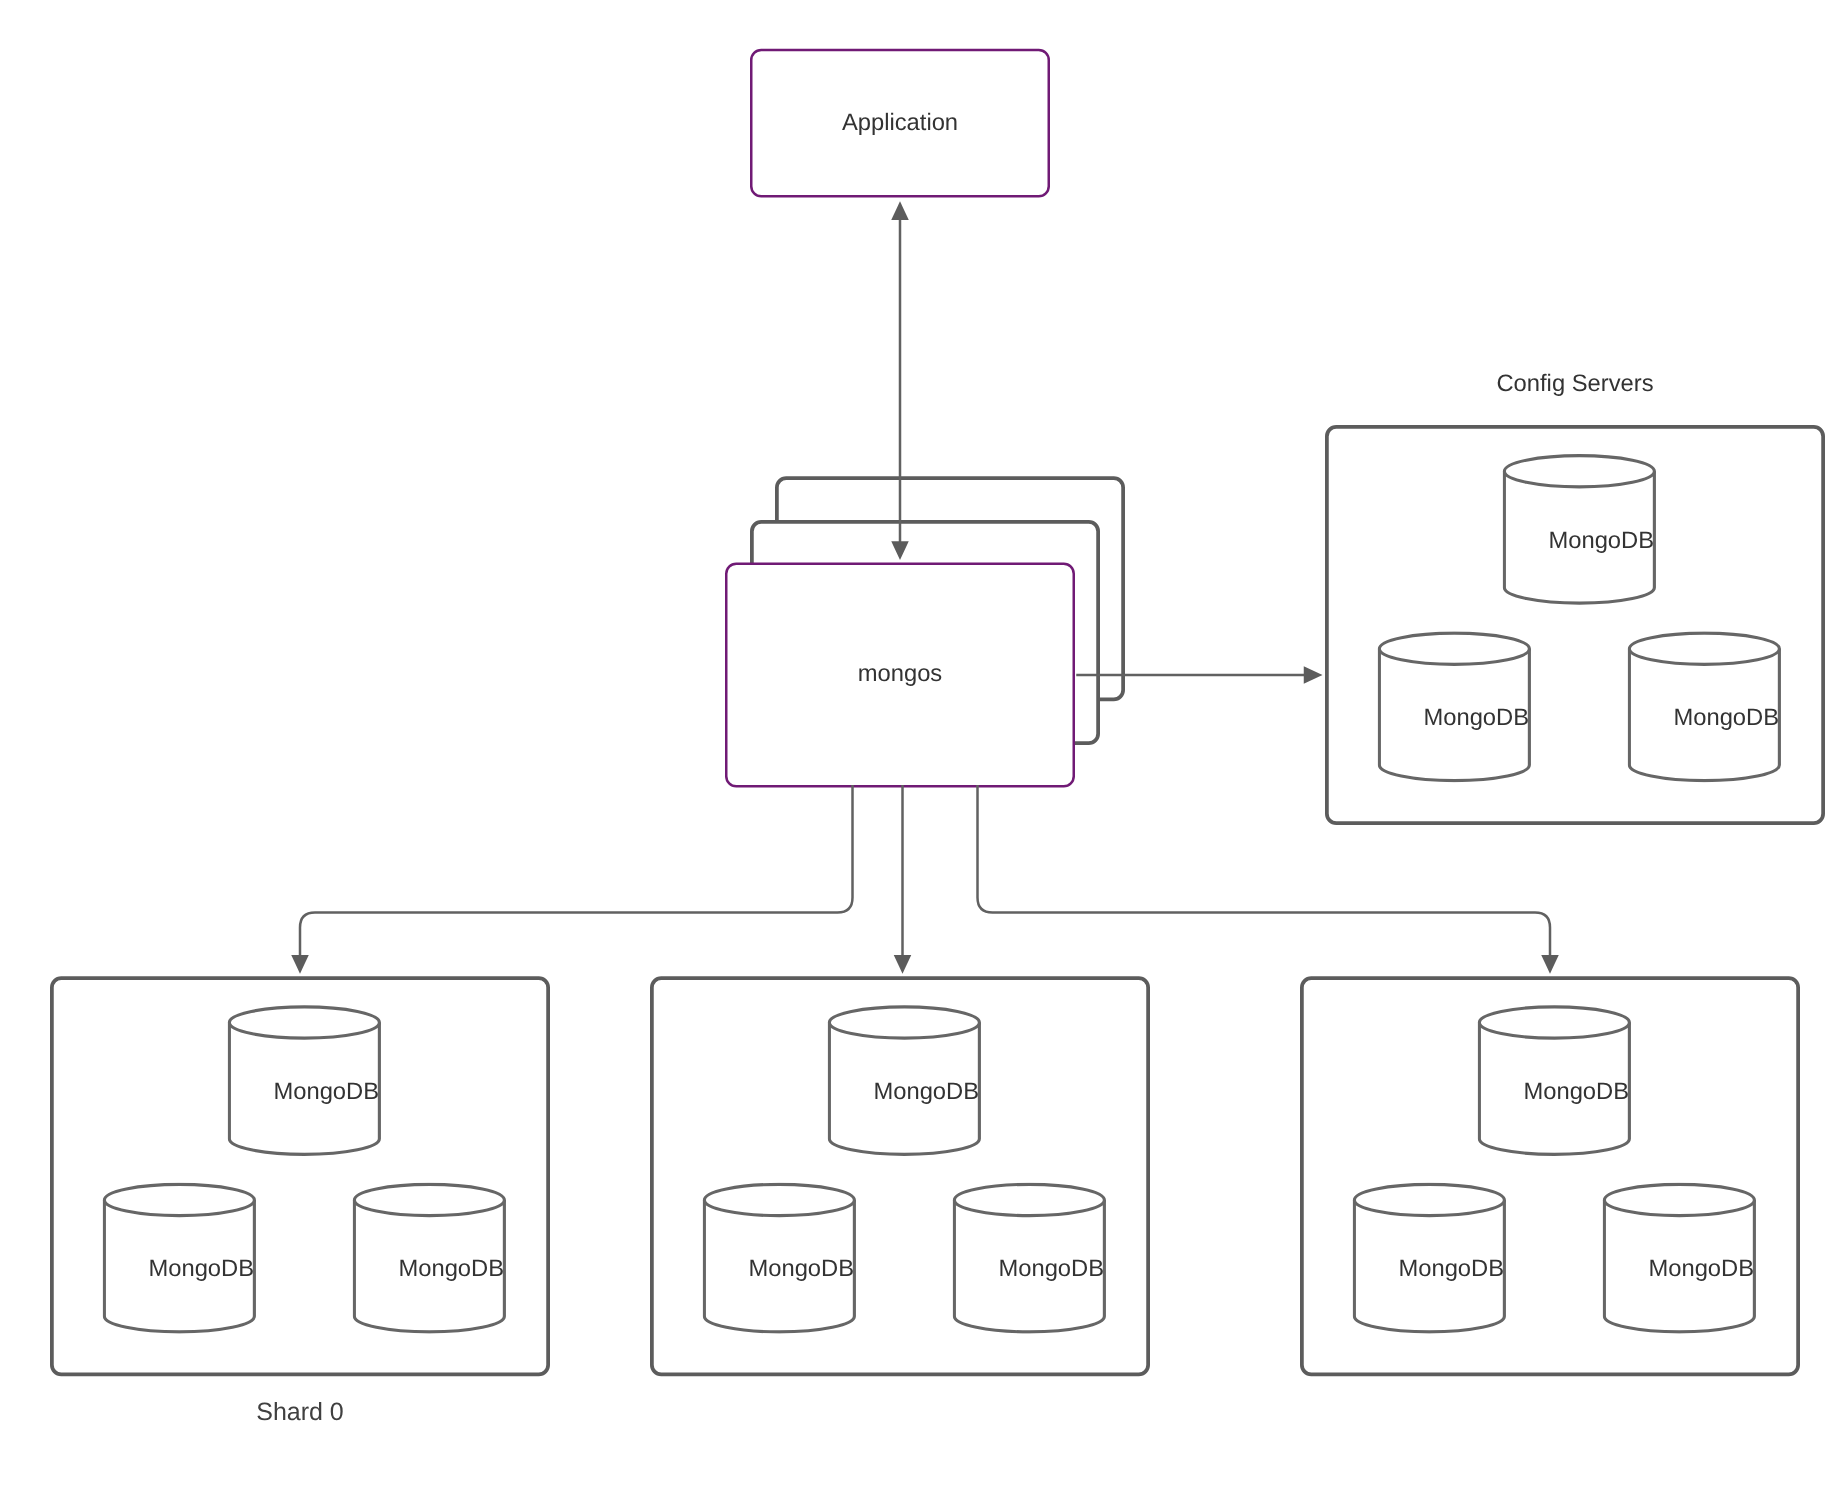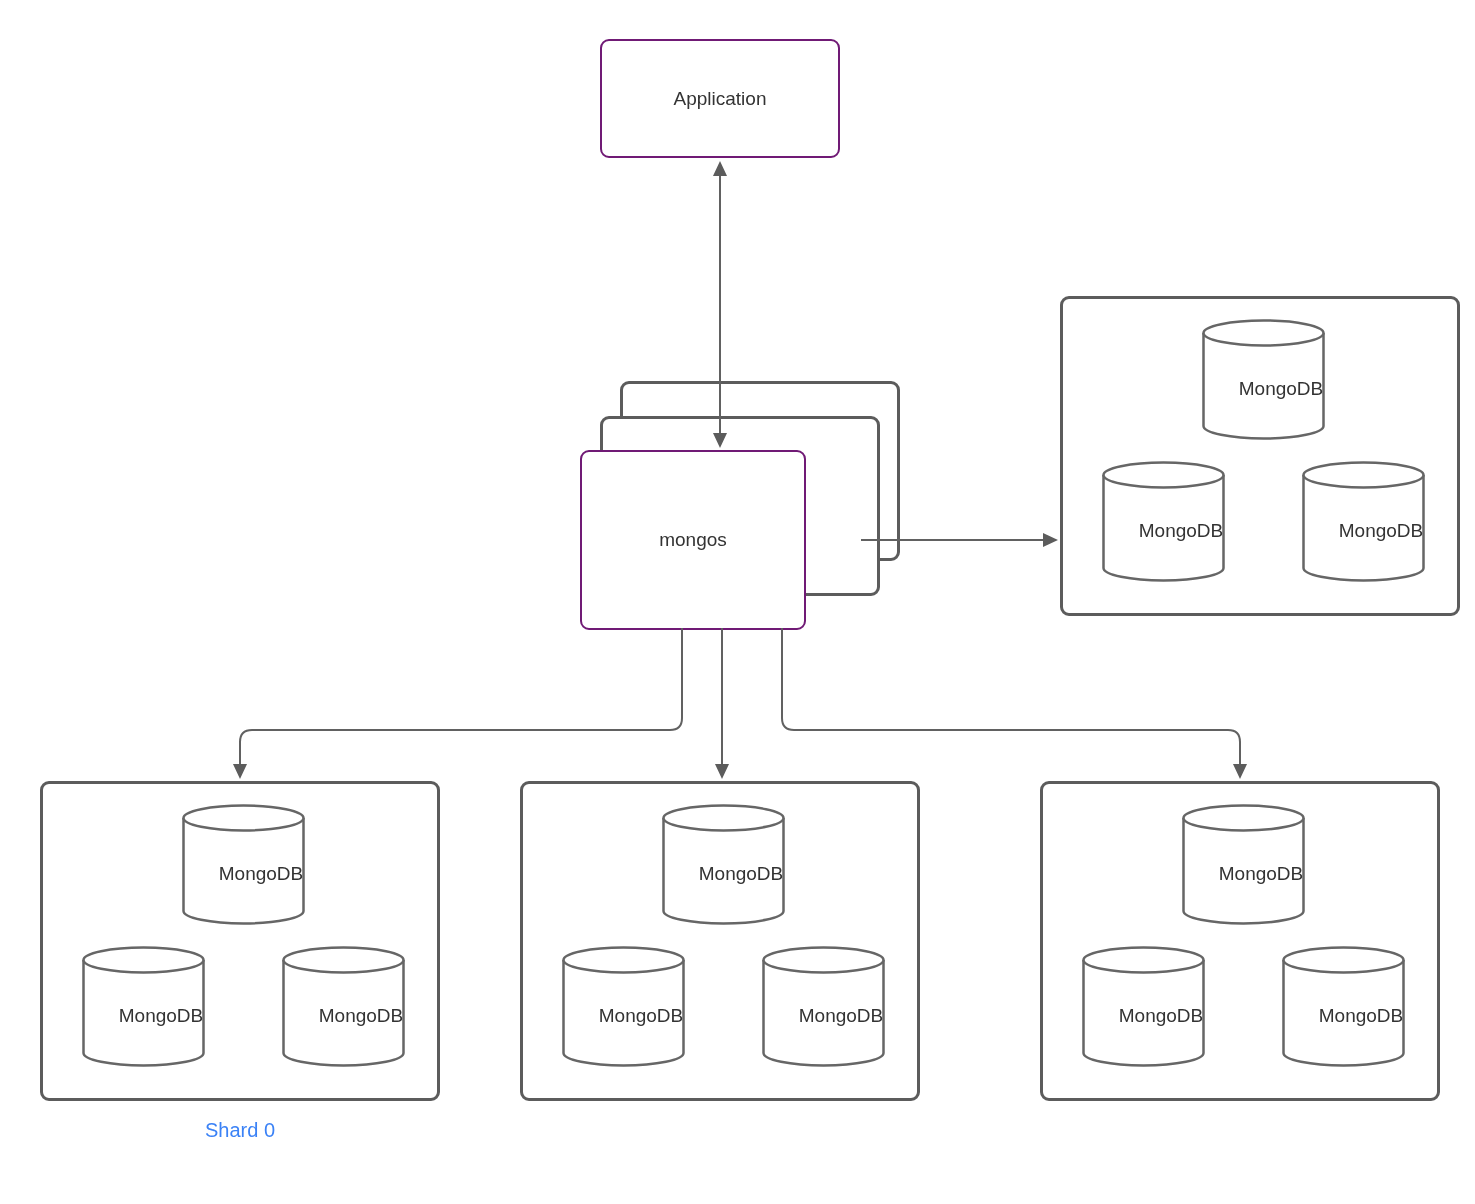--- a/index.html
+++ b/index.html
@@ -20,33 +20,33 @@
     border-radius:9px;
     display:flex;align-items:center;justify-content:center;
     font-size:19px;
     color:#333333;
   }
   .app-box{left:600px;top:39px;width:240px;height:119px;}
   .ghost-box{position:absolute;box-sizing:border-box;background:#ffffff;
     border:3px solid #5c5c5c;border-radius:9px;width:280px;height:180px;}
   .ghost-back{left:620px;top:381px;}
   .ghost-mid{left:600px;top:416px;}
-  .mongos-box{left:580px;top:450px;width:226px;height:180px;justify-content:center;}
+  .mongos-box{left:580px;top:450px;width:280px;height:180px;justify-content:center;}
   
   .group{position:absolute;width:400px;}
   .group-title{height:24px;line-height:24px;text-align:center;font-size:19px;color:#333333;margin-bottom:20px;}
   .group-box{
     position:relative;
     box-sizing:border-box;
     width:400px;height:320px;
     background:#ffffff;
     border:3px solid #5c5c5c;
     border-radius:9px;
   }
-  .group-footer{height:26px;line-height:26px;text-align:center;font-size:20px;color:#3b82f6;margin-top:16px;}
+  .group-footer{height:26px;line-height:26px;text-align:center;font-size:20px;color:#404040;margin-top:16px;}
   .config-group{left:1060px;top:296px;}
   .shard-0{left:40px;top:781px;}
   .shard-1{left:520px;top:781px;}
   .shard-2{left:1040px;top:781px;}
   
   .cylinder{position:absolute;width:123px;height:121px;}
   .cyl-top{left:139px;top:20px;}
   .cyl-bl{left:39px;top:162px;}
   .cyl-br{left:239px;top:162px;}
   .cylinder svg{position:absolute;left:0;top:0;width:100%;height:100%;}
@@ -69,20 +69,21 @@
     <span>Application</span>
   </div>
 
   <div class="ghost-box ghost-back"></div>
   <div class="ghost-box ghost-mid"></div>
   <div class="node-box mongos-box">
     <span>mongos</span>
   </div>
 
   <div class="group config-group">
+    <div class="group-title">Config Servers</div>
     <div class="group-box">
       <div class="cylinder cyl-top">
         <svg viewBox="0 0 123 121">
           <path d="M1.5,14 L1.5,107 A60,12.5 0 0 0 121.5,107 L121.5,14" stroke="#666666" stroke-width="2.5" fill="#ffffff"></path>
           <ellipse cx="61.5" cy="14" rx="60" ry="12.5" stroke="#666666" stroke-width="2.5" fill="#ffffff"></ellipse>
         </svg>
         <span class="cyl-label">MongoDB</span>
       </div>
       <div class="cylinder cyl-bl">
         <svg viewBox="0 0 123 121">

